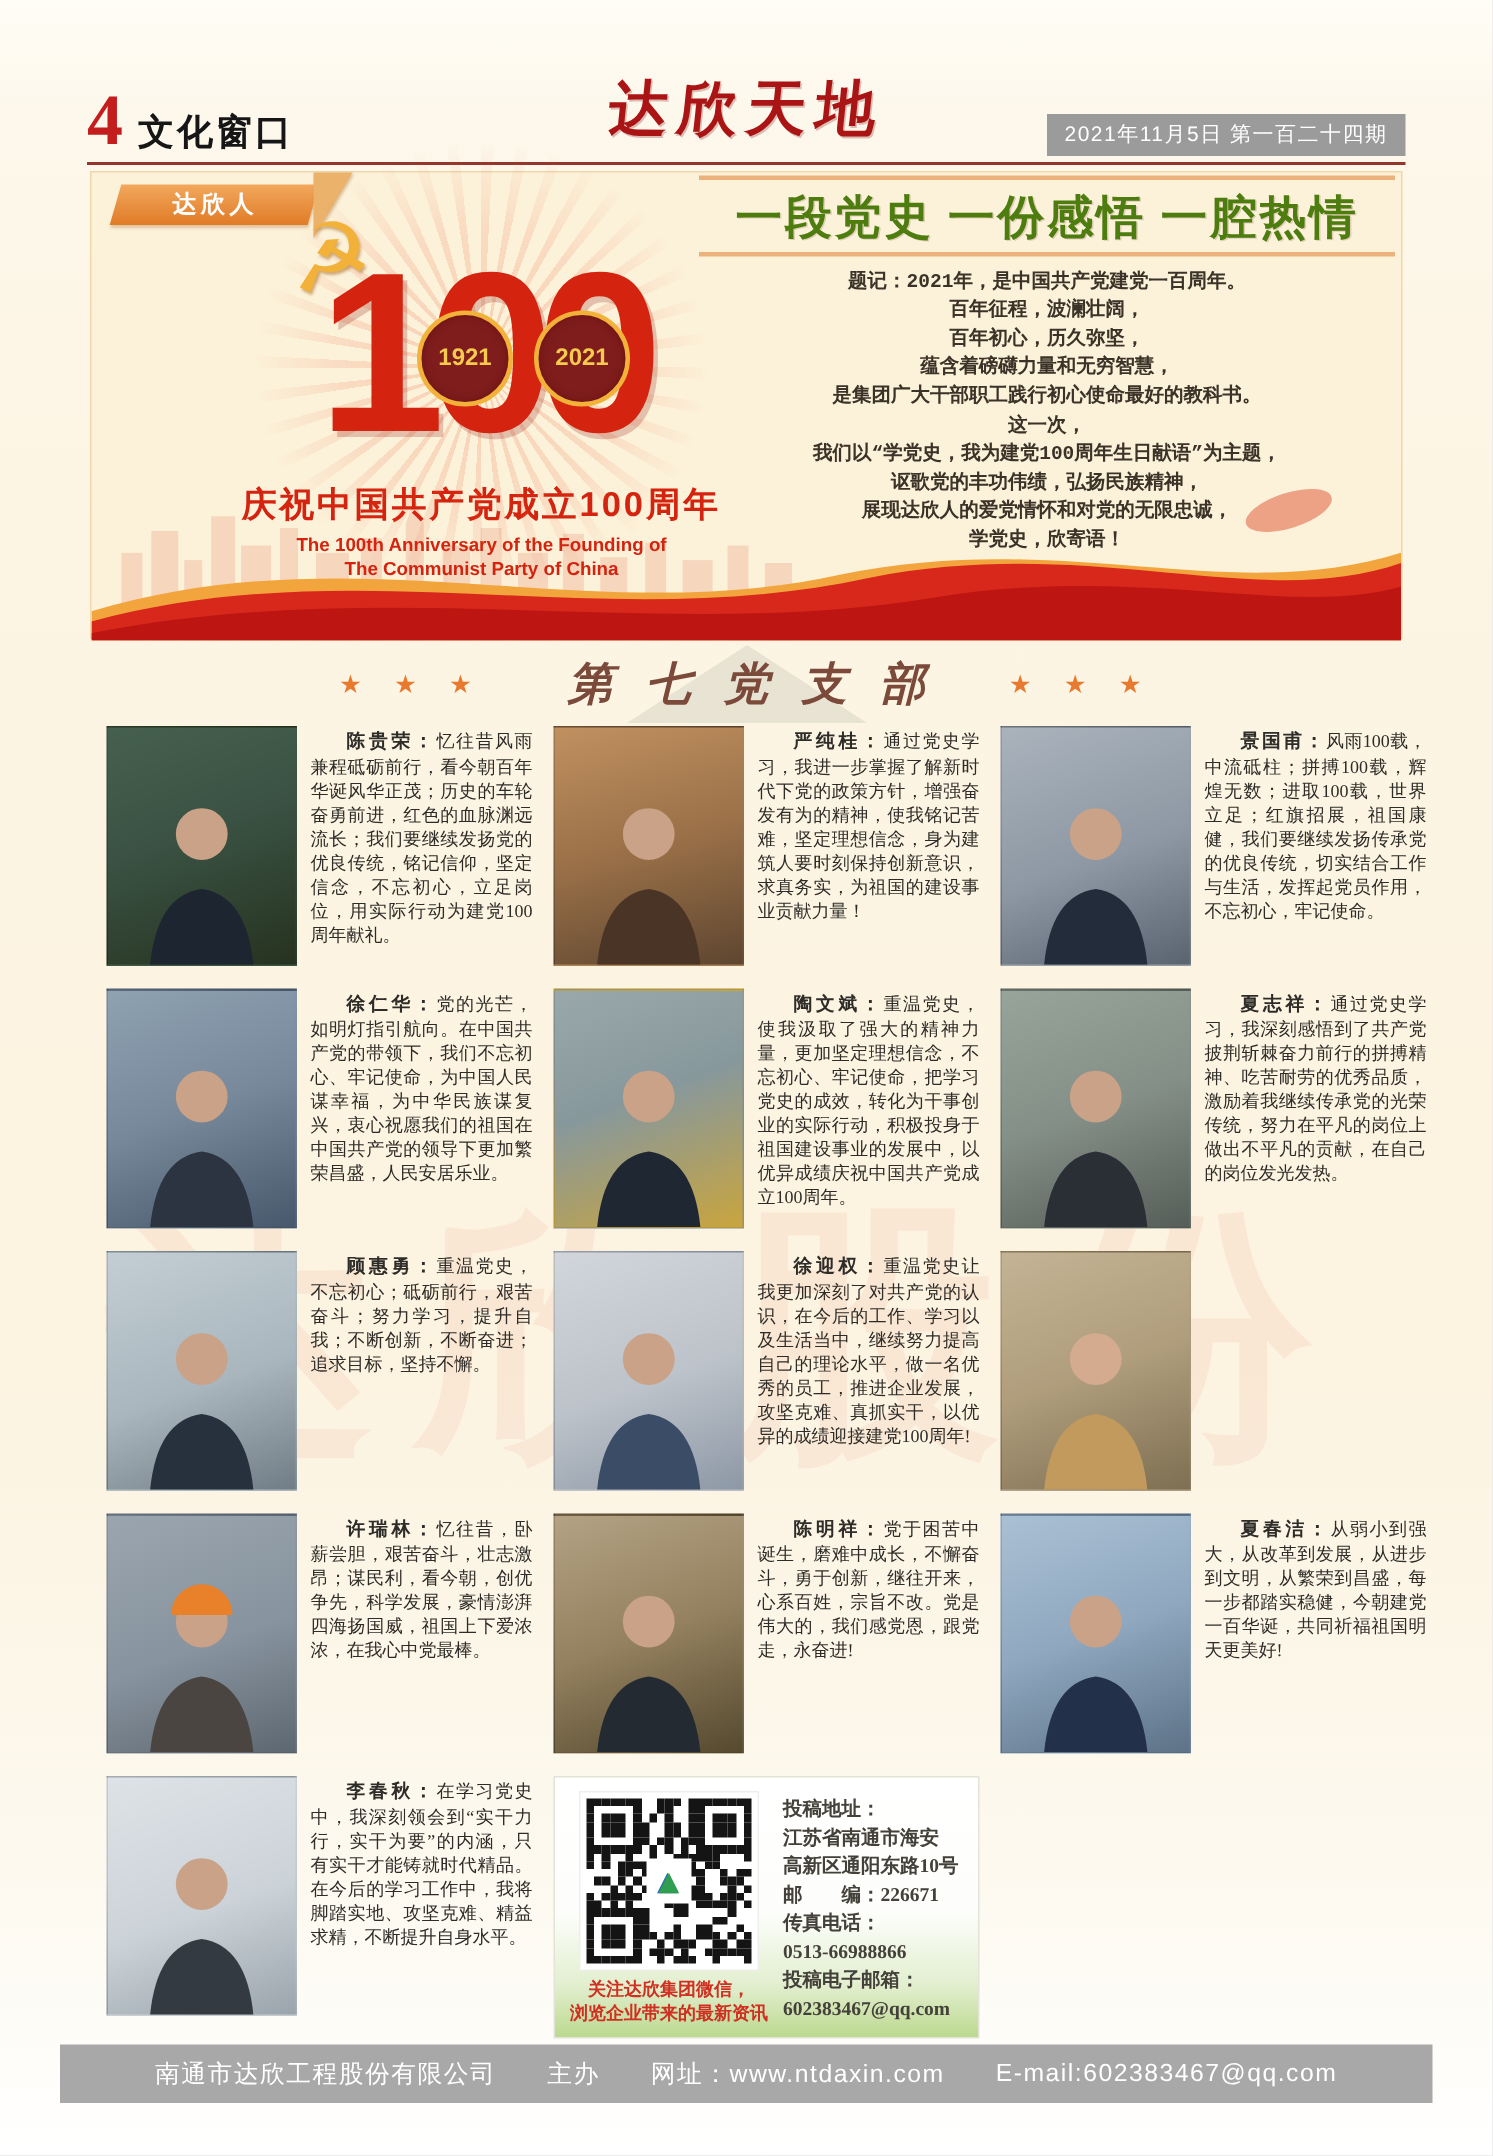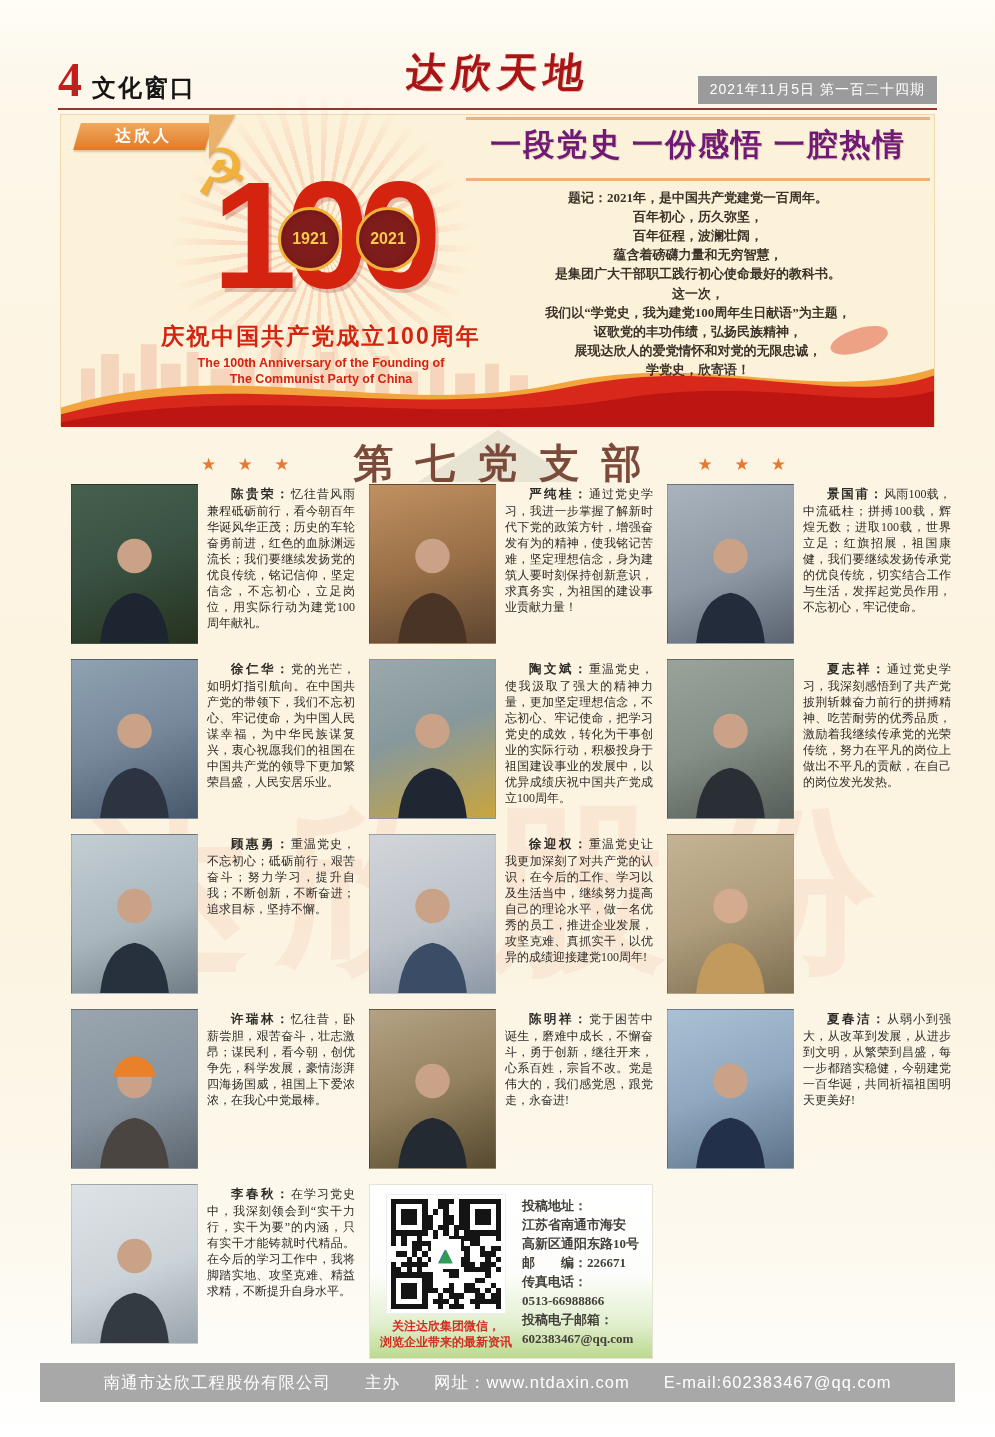--- a/index.html
+++ b/index.html
@@ -16,43 +16,43 @@
   .masthead{position:absolute;left:50%;transform:translateX(-50%) skewX(-6deg);bottom:4px;font-size:40px;font-weight:900;color:#ab1414;letter-spacing:6px;text-shadow:1px 1px 0 rgba(120,10,10,.25);}
   .issuebox{background:#9b9b9b;color:#fff;font-family:"Liberation Sans",sans-serif;font-size:14px;padding:5px 12px;letter-spacing:1px;}
   .hdr-rule{position:absolute;top:108px;left:58px;right:58px;border-top:2px solid #96352c;}
   
   .panel{position:absolute;top:114px;left:60px;width:875px;height:312px;background:#fcf2da;border:1px solid #f0d8aa;box-sizing:border-box;}
   .tag{position:absolute;left:16px;top:8px;width:132px;height:27px;background:linear-gradient(180deg,#f2a85c,#e07b28);transform:skewX(-16deg);display:flex;align-items:center;justify-content:center;box-shadow:1px 2px 2px rgba(160,90,20,.3);}
   .tag span{transform:skewX(16deg);color:#fff;font-size:16px;letter-spacing:3px;font-weight:bold;}
   .tag-fold{position:absolute;left:148px;top:0px;width:0;height:0;border-left:26px solid #eab26a;border-bottom:44px solid transparent;filter:drop-shadow(1px 1px 1px rgba(150,90,30,.35));}
   .headline-wrap{position:absolute;right:2px;top:2px;width:468px;text-align:center;z-index:2;}
   .rule{height:3px;background:#edb27c;margin:0 2px;}
-  .headline{font-size:31px;font-weight:900;color:#701a75;letter-spacing:2px;padding:4px 0 12px;text-shadow:1px 1px 0 rgba(110,40,20,.18);}
-  .preface{margin-top:7px;font-size:13px;line-height:1.47;color:#3b3328;font-weight:600;}
+  .headline{font-size:31px;font-weight:900;color:#4d7c0f;letter-spacing:2px;padding:4px 0 2px;text-shadow:1px 1px 0 rgba(110,40,20,.18);}
+  .preface{margin-top:7px;font-size:13px;line-height:1.47;color:#3b3328;font-weight:600;font-family:Liberation Mono, monospace;}
   
   .logo-block{position:absolute;left:92px;top:36px;width:336px;text-align:center;z-index:2;}
   .num-wrap{position:relative;height:168px;width:310px;margin:0 auto;}
   .rays{position:absolute;left:5px;top:-56px;width:300px;height:300px;border-radius:50%;
     background:repeating-conic-gradient(rgba(235,80,40,.22) 0 3deg,transparent 3deg 9deg);
     -webkit-mask:radial-gradient(circle,#000 0%,rgba(0,0,0,.6) 45%,transparent 72%);
     mask:radial-gradient(circle,#000 0%,rgba(0,0,0,.6) 45%,transparent 72%);}
   .num{position:relative;font-family:"Liberation Sans","DejaVu Sans",sans-serif;font-weight:900;font-size:152px;line-height:168px;letter-spacing:-12px;color:#d4230f;text-shadow:3px 4px 0 rgba(140,15,5,.22);}
   .badge{position:absolute;width:58px;height:58px;border-radius:50%;background:#7f1d1d;border:3px solid #f2b23a;color:#f6ca4e;display:flex;align-items:center;justify-content:center;font-size:16px;font-weight:bold;font-family:"Liberation Sans",sans-serif;box-shadow:inset 0 0 6px rgba(90,5,0,.5);}
   .badge.b1{left:112px;top:56px;}
   .badge.b2{left:190px;top:56px;}
   .sickle{position:absolute;left:26px;top:-16px;font-size:62px;color:#f2b23a;text-shadow:1px 2px 2px rgba(150,80,0,.45);transform:rotate(-8deg);font-family:"DejaVu Sans",sans-serif;}
   .cap-cn{font-family:"Liberation Sans","DejaVu Sans",sans-serif;font-size:23px;font-weight:900;color:#d4230f;letter-spacing:2px;margin-top:2px;}
   .cap-en{font-family:"Liberation Sans",sans-serif;font-size:12.5px;font-weight:bold;color:#d4230f;line-height:1.3;margin-top:3px;}
   .wave{position:absolute;left:0;bottom:-2px;width:100%;height:112px;z-index:1;}
   
   .section-head{position:absolute;top:436px;left:0;right:0;text-align:center;z-index:1;}
   .section-inner{display:inline-flex;align-items:center;gap:34px;position:relative;}
   .section-inner::before{content:"";position:absolute;left:50%;top:-6px;transform:translateX(-50%);width:0;height:0;border-left:80px solid transparent;border-right:80px solid transparent;border-bottom:52px solid rgba(140,150,140,.18);}
   .stars{color:#e87a30;font-size:17px;letter-spacing:8px;font-family:"DejaVu Sans",sans-serif;}
-  .section-title{font-size:40px;font-weight:900;color:#7b4a3b;letter-spacing:22px;text-indent:22px;position:relative;}
+  .section-title{font-size:30px;font-weight:900;color:#7b4a3b;letter-spacing:22px;text-indent:22px;position:relative;font-style:italic;}
   
   .watermark{position:absolute;top:770px;left:70px;font-size:180px;font-weight:900;color:rgba(222,110,85,.09);letter-spacing:28px;white-space:nowrap;z-index:0;pointer-events:none;}
   
   .grid{position:absolute;top:484px;left:46px;right:44px;display:grid;grid-template-columns:repeat(3,1fr);column-gap:14px;row-gap:12px;z-index:1;margin-left:25px;}
   .cell{display:flex;gap:9px;min-height:163px;}
   .photo{flex:0 0 127px;height:160px;position:relative;overflow:hidden;border:1px solid rgba(0,0,0,.08);box-sizing:border-box;}
   .photo svg{position:absolute;bottom:-2px;left:0;width:100%;height:82%;}
   .txt{flex:1;font-size:12px;line-height:1.34;color:#2e2c28;text-align:justify;padding-top:2px;}
   .txt p{margin:0;text-indent:2em;}
   .nm{font-size:12.5px;letter-spacing:1.5px;}
@@ -104,22 +104,22 @@
         <span>达欣人</span>
       </div>
     <div class="tag-fold"></div>
 
     <div class="headline-wrap">
       <div class="rule"></div>
       <div class="headline">一段党史  一份感悟  一腔热情</div>
       <div class="rule"></div>
       <div class="preface">
         <div>题记：2021年，是中国共产党建党一百周年。</div>
+        <div>百年征程，波澜壮阔，</div>
         <div>百年初心，历久弥坚，</div>
-        <div>百年征程，波澜壮阔，</div>
         <div>蕴含着磅礴力量和无穷智慧，</div>
         <div>是集团广大干部职工践行初心使命最好的教科书。</div>
         <div>这一次，</div>
         <div>我们以“学党史，我为建党100周年生日献语”为主题，</div>
         <div>讴歌党的丰功伟绩，弘扬民族精神，</div>
         <div>展现达欣人的爱党情怀和对党的无限忠诚，</div>
         <div>学党史，欣寄语！</div>
       </div>
     </div>
 

